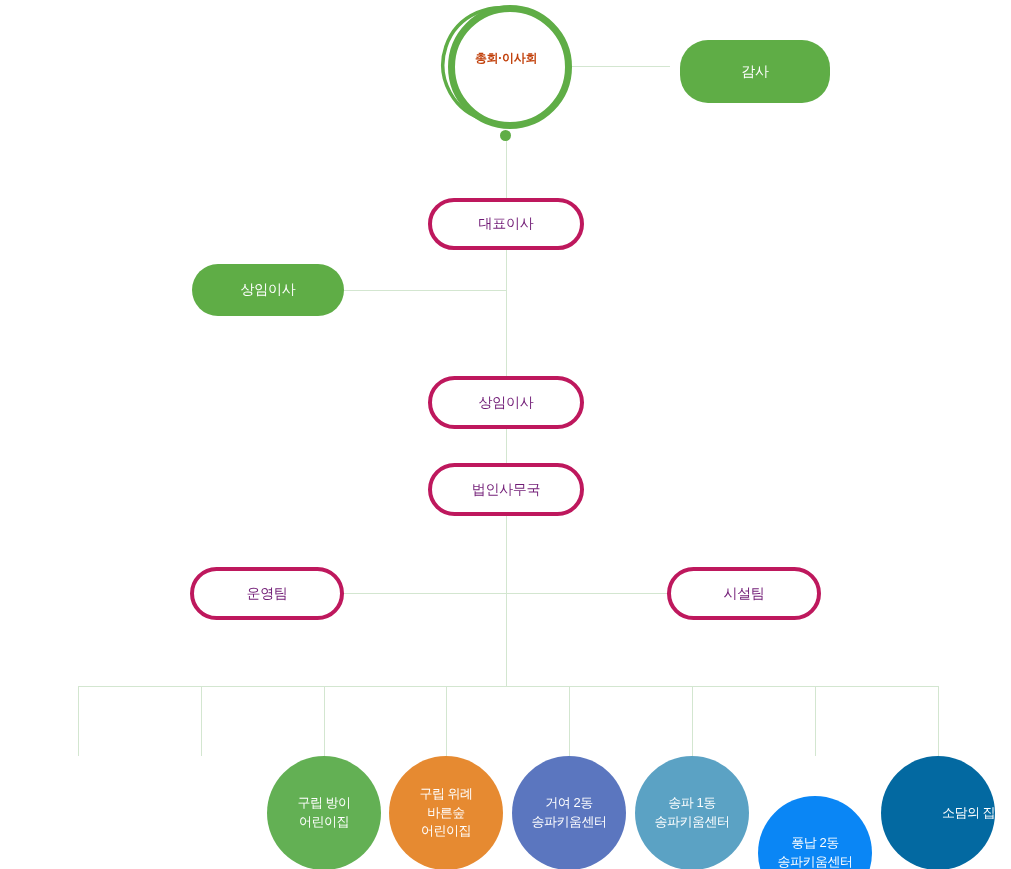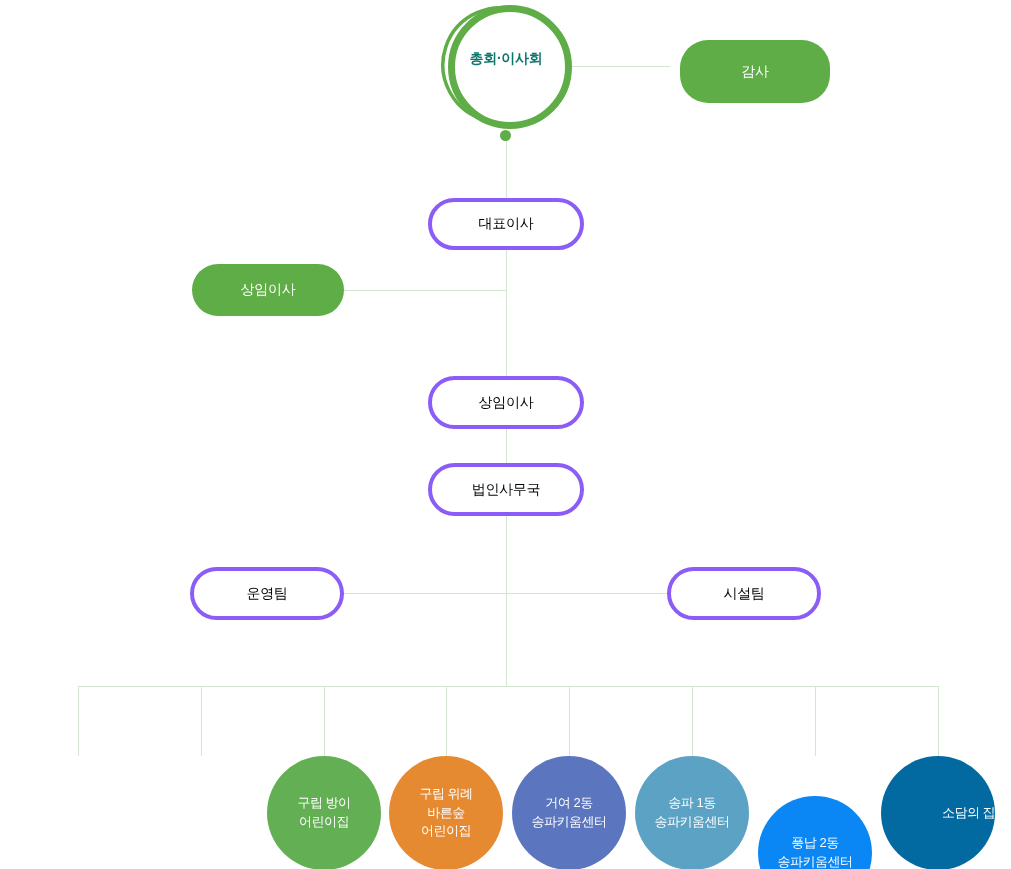--- a/index.html
+++ b/index.html
@@ -53,22 +53,22 @@
     top: 2px;
     width: 130px;
     height: 130px;
   }
   .top-label {
     position: absolute;
     left: 0;
     top: 50px;
     width: 148px;
     text-align: center;
-    font-size: 14px;
-    color: #0f766e;
+    font-size: 12px;
+    color: #c2410c;
     font-weight: bold;
     letter-spacing: -0.3px;
     z-index: 3;
   }
   .top-dot {
     position: absolute;
     left: 68px;
     top: 130px;
     width: 11px;
     height: 11px;
@@ -89,22 +89,22 @@
     border-radius: 28px;
     z-index: 3;
   }
   .pill.filled {
     background: #5fad46;
     color: #ffffff;
     border: none;
   }
   .pill.outlined {
     background: #ffffff;
-    color: #000000;
-    border: 4px solid #8b5cf6;
+    color: #701a75;
+    border: 4px solid #be185d;
   }
 
   
   .circle-node {
     position: absolute;
     width: 114px;
     height: 114px;
     border-radius: 50%;
     display: flex;
     align-items: center;

